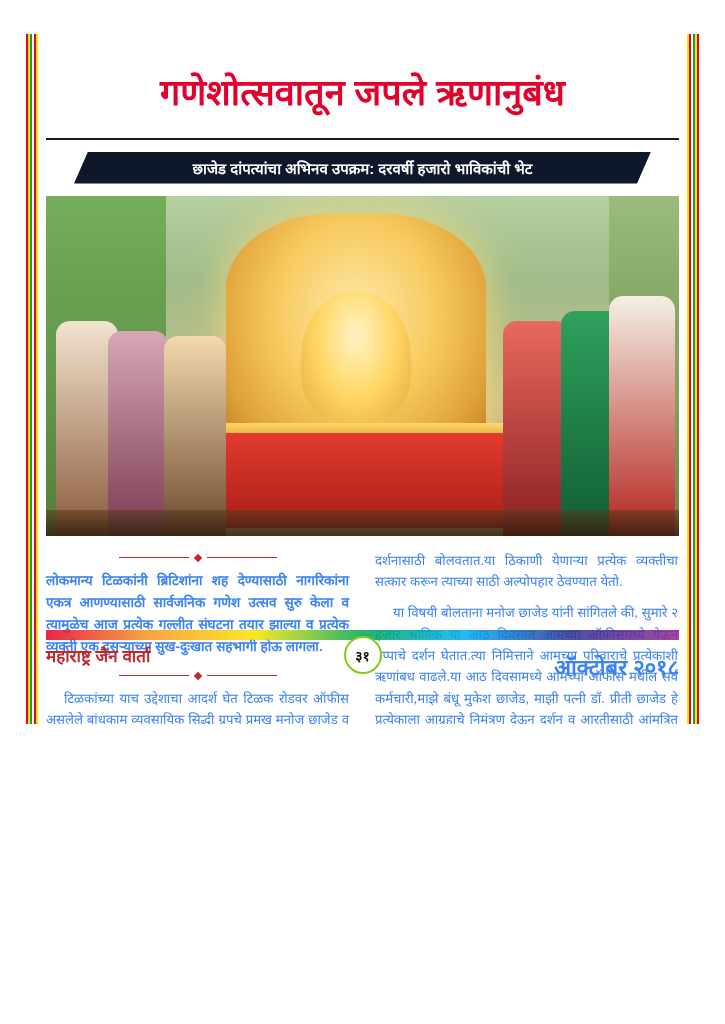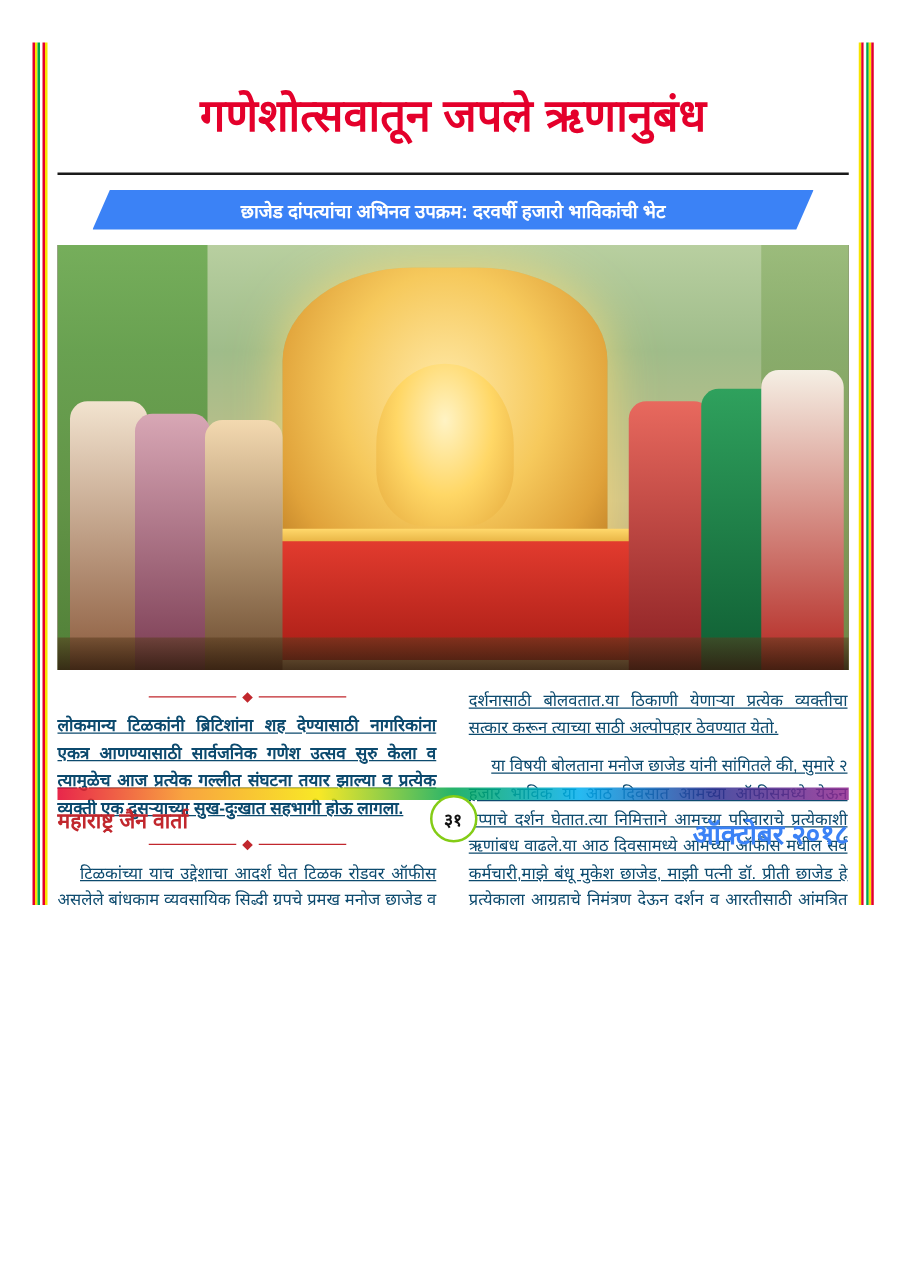--- a/index.html
+++ b/index.html
@@ -76,21 +76,21 @@
     position: relative;
     margin-top: 12px;
     height: 32px;
   }
   .subhead {
     position: absolute;
     left: 28px;
     right: 28px;
     top: 0;
     height: 32px;
-    background: #3b82f6;
+    background: #0f172a;
     color: #ffffff;
     font-size: 15px;
     font-weight: bold;
     display: flex;
     align-items: center;
     justify-content: center;
     text-align: center;
     clip-path: polygon(14px 0, 100% 0, calc(100% - 14px) 100%, 0 100%);
     padding: 0 10px;
     box-sizing: border-box;
@@ -189,24 +189,23 @@
     font-size: 14px;
     font-weight: bold;
     margin: 2px 0 6px 0;
   }
   .byline .name { color: #c1272d; }
 
   p.body {
     margin: 0 0 10px 0;
     font-size: 13.2px;
     line-height: 1.62;
-    color: #0c4a6e;
+    color: #3b82f6;
     text-align: justify;
     text-justify: inter-word;
-    text-decoration: underline;
   }
   p.lead {
     font-weight: bold;
     font-size: 13.6px;
   }
   p.indent { text-indent: 18px; }
 
   
   .footer {
     position: absolute;

